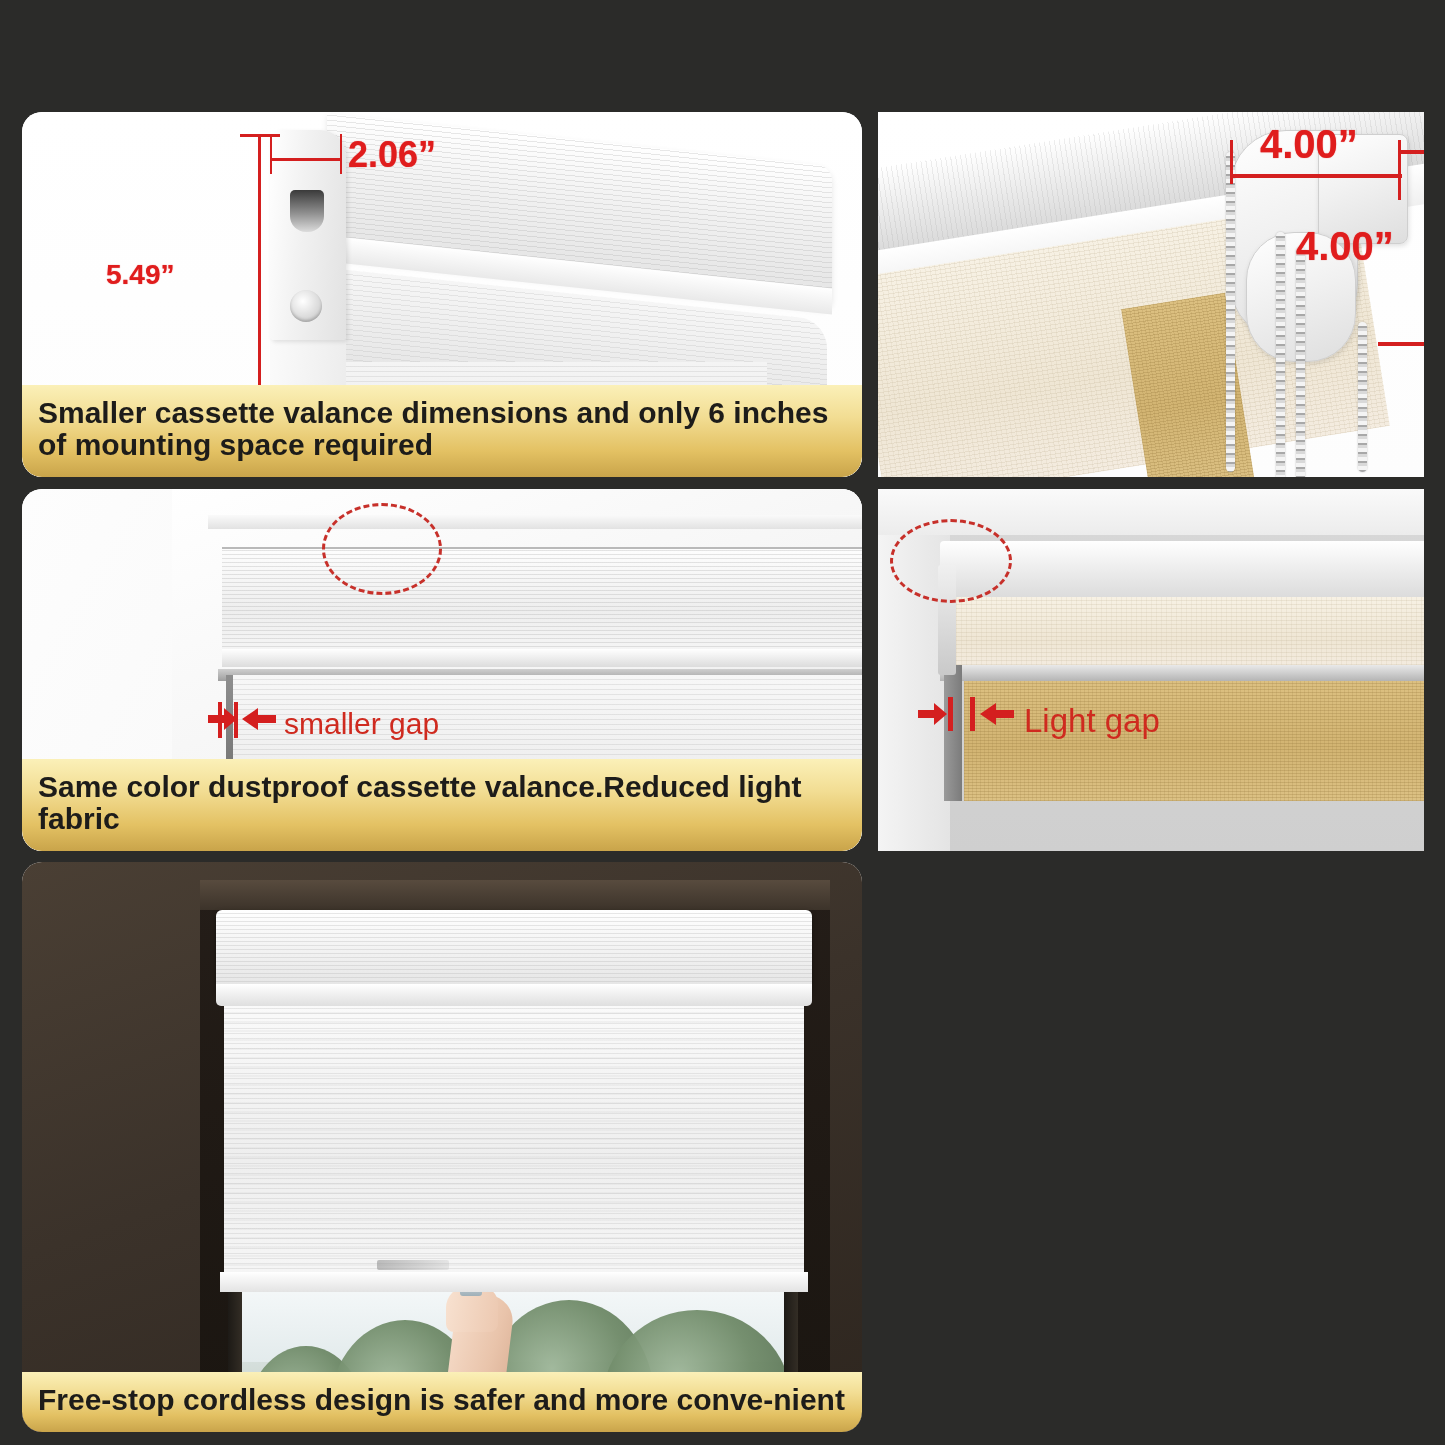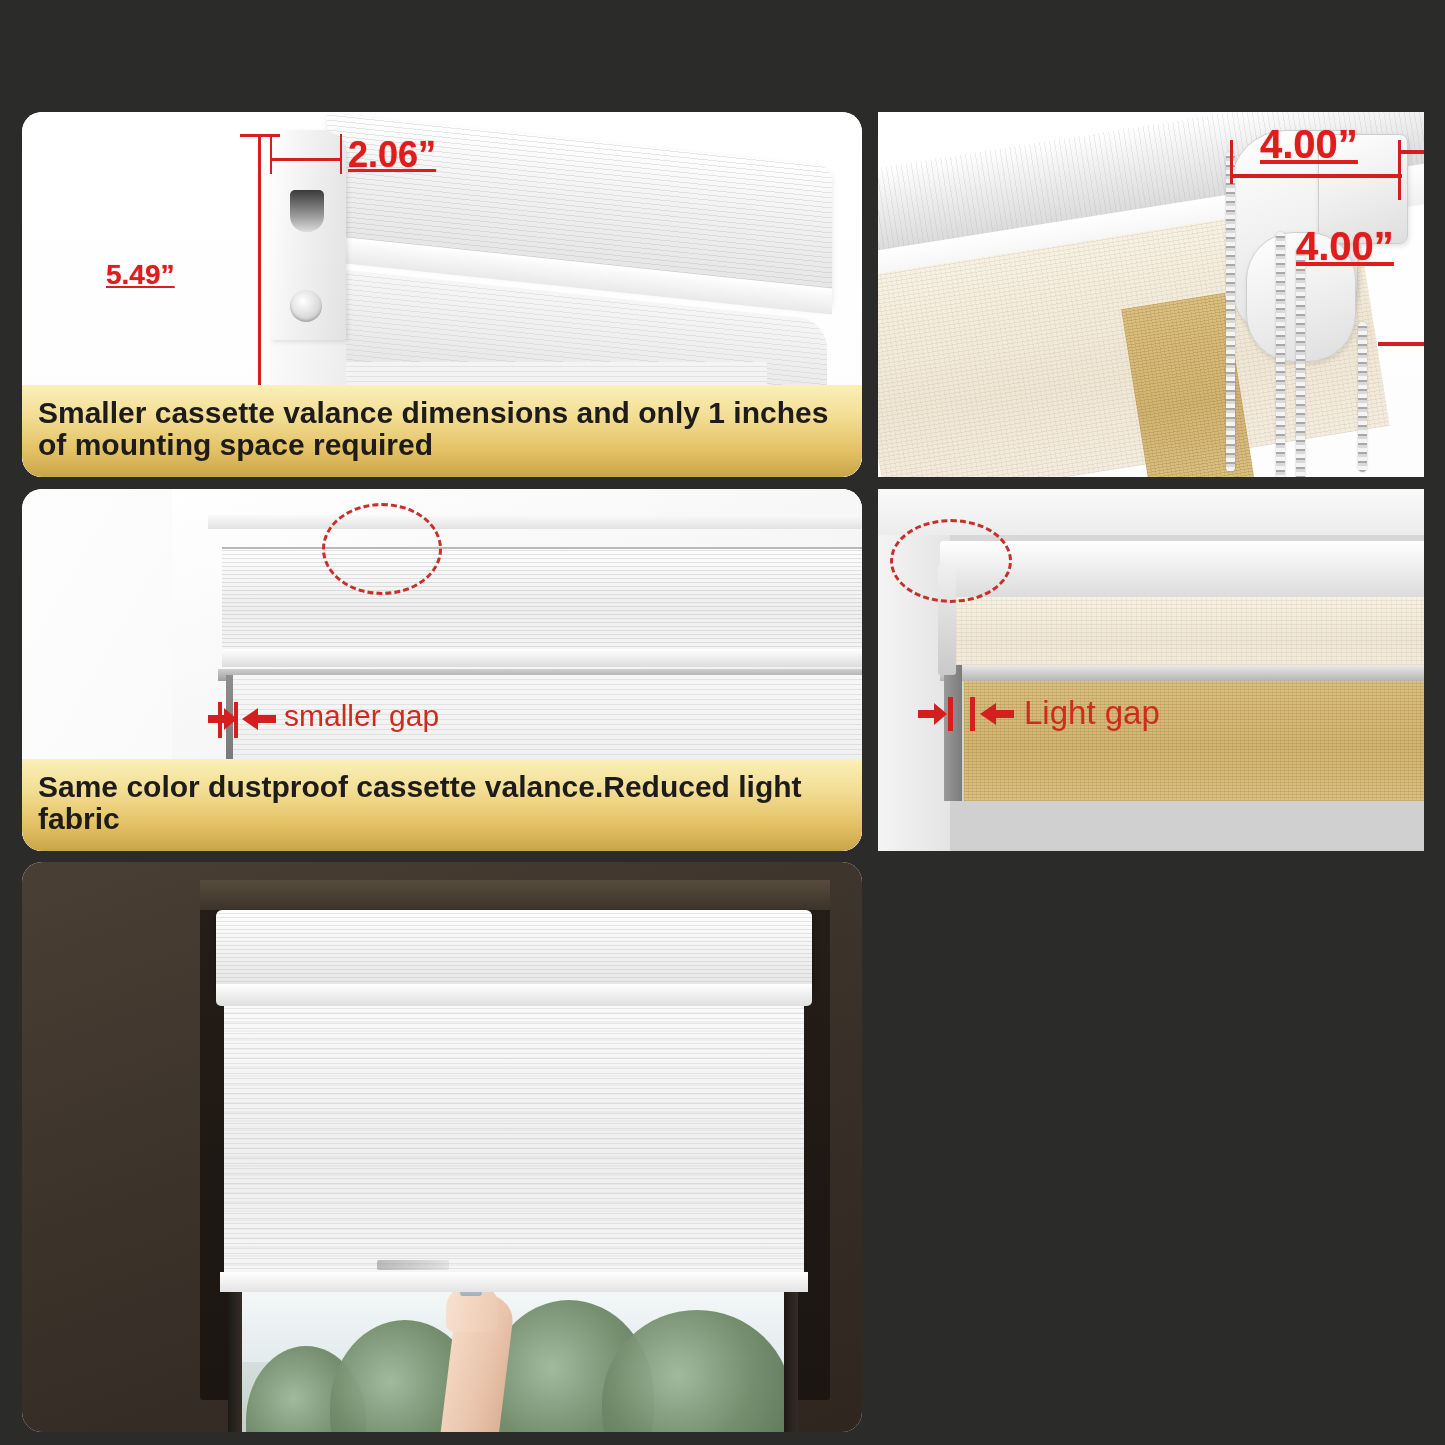--- a/index.html
+++ b/index.html
@@ -87,30 +87,30 @@
   }
 
   
   .dim-txt {
     position: absolute;
     color: #e01d1d;
     font-weight: bold;
     font-family: "Liberation Sans", sans-serif;
     text-shadow: 0 0 1px rgba(224,29,29,.7);
     white-space: nowrap;
-    text-decoration: underline;
   }
   .dim-line { position: absolute; background: #d41f1f; }
 
   .ann-txt {
     position: absolute;
     color: #cf2a1f;
     font-size: 30px;
     white-space: nowrap;
     font-family: "Liberation Sans", sans-serif;
+    margin-top: 8px;
   }
 
   
   #p1 .bracket {
     position: absolute; left: 248px; top: 18px; width: 76px; height: 210px;
     background: linear-gradient(95deg,#ffffff 0%,#f2f2f2 40%,#e2e2e2 100%);
     border-radius: 10px 26px 4px 4px;
     box-shadow: 2px 2px 4px rgba(0,0,0,.10);
   }
   #p1 .bracket .slot {
@@ -373,21 +373,21 @@
         <div class="dim-line" style="left:318px; top:22px; width:2px; height:40px;"></div>
         <div class="dim-line" style="left:248px; top:46px; width:72px; height:3px;"></div>
         <div class="dim-txt" style="left:326px; top:22px; font-size:36px;">2.06”</div>
 
         <div class="dim-line" style="left:255px; top:22px; width:2px; height:1px;"></div>
         <div class="dim-line" style="left:218px; top:22px; width:40px; height:3px;"></div>
         <div class="dim-line" style="left:218px; top:312px; width:40px; height:3px;"></div>
         <div class="dim-line" style="left:236px; top:22px; width:3px; height:293px;"></div>
         <div class="dim-txt" style="left:84px; top:147px; font-size:28px;">5.49”</div>
       </div>
-      <div class="caption gold">Smaller cassette valance dimensions and only 1 inches of mounting space required</div>
+      <div class="caption gold">Smaller cassette valance dimensions and only 6 inches of mounting space required</div>
     </div>
 
     <div class="panel right row1" id="p2">
       <div class="photo white-bg">
         <div class="roller"></div>
         <div class="roller2"></div>
         <div class="cream-panel fabric-cream"></div>
         <div class="tan-strip fabric-tan"></div>
 
         <div class="bracket-head" style="left:352px; top:18px; width:128px; height:210px; border-radius:56px 10px 56px 56px;"></div>
@@ -482,17 +482,18 @@
         <div class="hand"></div>
         <div class="hand-fingers"></div>
         <div class="pull-tab"></div>
 
         <div class="shade-body"></div>
         <div class="logo"></div>
         <div class="bottom-rail"></div>
         <div class="cassette"></div>
         <div class="cassette-lip"></div>
       </div>
+      <div class="caption gold">Free-stop cordless design is safer and more conve-nient</div>
     </div>
 
 
   </div>
 </div>
 
 </body></html>

